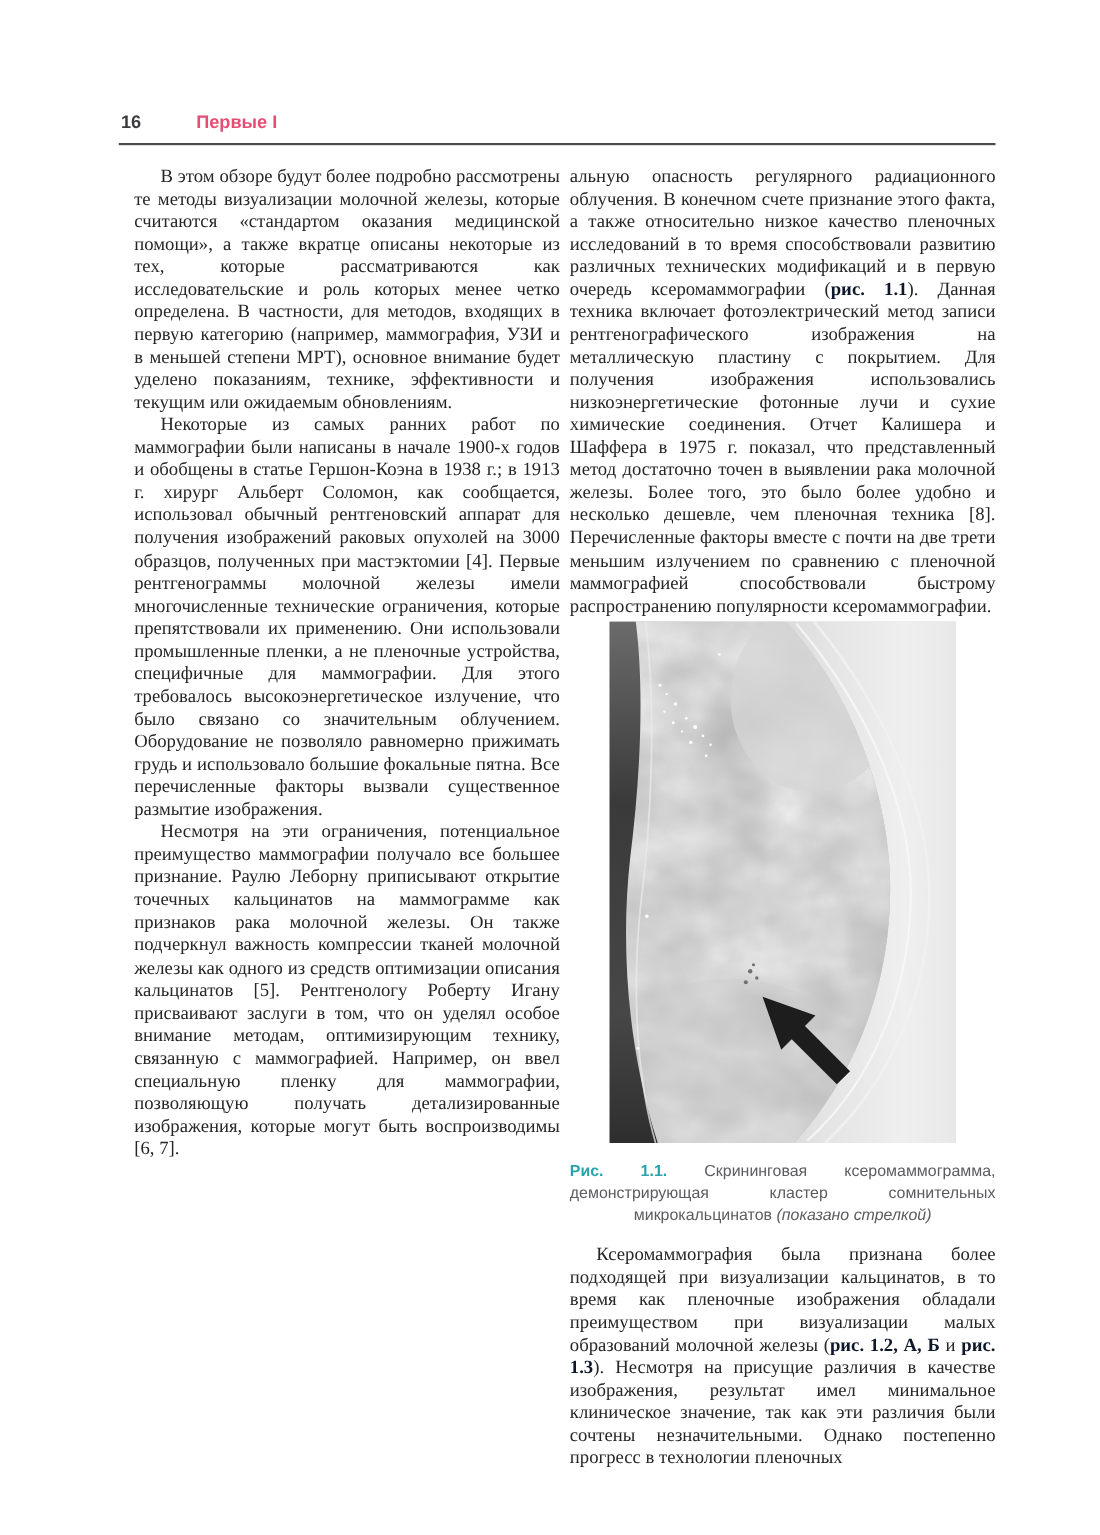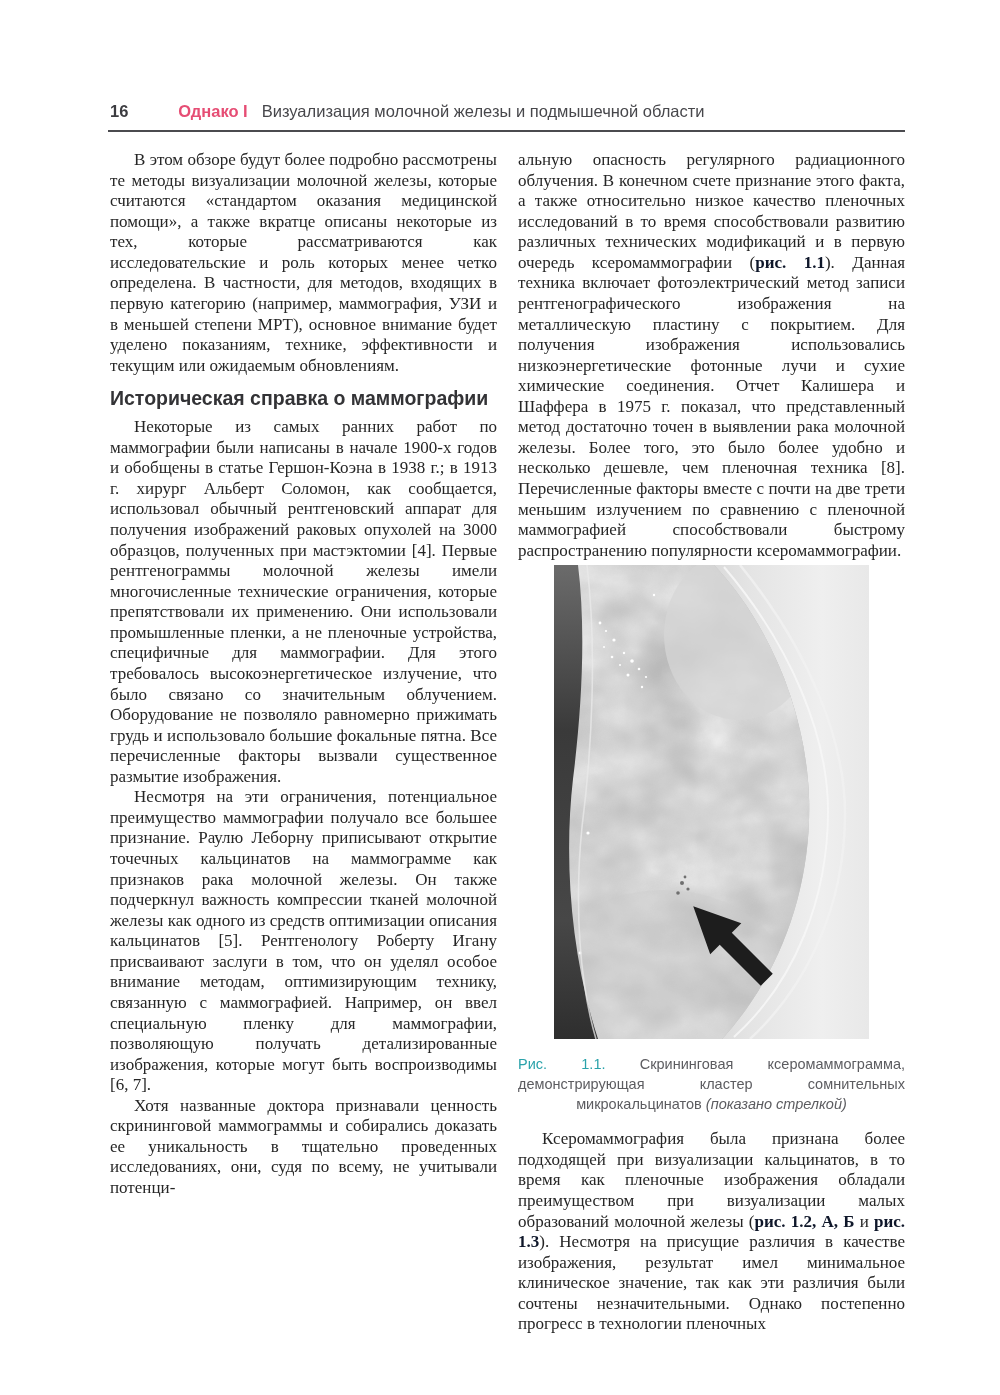--- a/index.html
+++ b/index.html
@@ -28,21 +28,21 @@
     position: absolute;
     top: 130px; left: 108px; right: 95px;
     height: 2px; background: #4b4b4f;
   }
   
   .col {
     position: absolute;
     top: 150px;
     width: 387px;
   }
-  .col-left  { left: 110px; }
+  .col-left  { left: 122px; }
   .col-right { left: 518px; }
   .col p {
     margin: 0;
     font-size: 17px;
     line-height: 1.21;
     text-align: justify;
     text-indent: 24px;
   }
   .col p.noindent { text-indent: 0; }
   
@@ -87,46 +87,43 @@
   .xray { display: inline-block; background: #d9d9d9; }
   .figure-caption {
     margin-top: 11px;
     font-family: "Liberation Sans", sans-serif;
     font-size: 14.5px;
     line-height: 20px;
     color: #5c5c60;
     text-align: justify;
     text-align-last: center;
   }
-  .figure-caption .figlabel { color: #2aa2aa; font-weight: 400; }
+  .figure-caption .figlabel { color: #2aa2aa; font-weight: 700; }
   .figure-caption .caption-italic { font-style: italic; }
   .closing { margin-top: 15px !important; }
 </style>
 </head>
 <body>
 
 <div class="page">
 
   <header class="running-head">
     <span class="page-number">16</span>
-    <span class="part-label">Однако I</span>
-    <span class="running-title">Визуализация молочной железы и подмышечной области</span>
+    <span class="part-label">Первые I</span>
   </header>
   <div class="head-rule"></div>
 
   <div class="col col-left">
     <p>В этом обзоре будут более подробно рассмотрены те методы визуализации молочной железы, которые считаются «стандартом оказания медицинской помощи», а также вкратце описаны некоторые из тех, которые рассматриваются как исследовательские и роль которых менее четко определена. В частности, для методов, входящих в первую категорию (например, маммография, УЗИ и в меньшей степени МРТ), основное внимание будет уделено показаниям, технике, эффективности и текущим или ожидаемым обновлениям.</p>
 
 
 
-    <h3 class="history-heading">Историческая справка о маммографии</h3>
 
     <p>Некоторые из самых ранних работ по маммографии были написаны в начале 1900-х годов и обобщены в статье Гершон-Коэна в 1938 г.; в 1913 г. хирург Альберт Соломон, как сообщается, использовал обычный рентгеновский аппарат для получения изображений раковых опухолей на 3000 образцов, полученных при мастэктомии [4]. Первые рентгенограммы молочной железы имели многочисленные технические ограничения, которые препятствовали их применению. Они использовали промышленные пленки, а не пленочные устройства, специфичные для маммографии. Для этого требовалось высокоэнергетическое излучение, что было связано со значительным облучением. Оборудование не позволяло равномерно прижимать грудь и использовало большие фокальные пятна. Все перечисленные факторы вызвали существенное размытие изображения.</p>
     <p>Несмотря на эти ограничения, потенциальное преимущество маммографии получало все большее признание. Раулю Леборну приписывают открытие точечных кальцинатов на маммограмме как признаков рака молочной железы. Он также подчеркнул важность компрессии тканей молочной железы как одного из средств оптимизации описания кальцинатов [5]. Рентгенологу Роберту Игану присваивают заслуги в том, что он уделял особое внимание методам, оптимизирующим технику, связанную с маммографией. Например, он ввел специальную пленку для маммографии, позволяющую получать детализированные изображения, которые могут быть воспроизводимы [6, 7].</p>
-    <p>Хотя названные доктора признавали ценность скрининговой маммограммы и собирались доказать ее уникальность в тщательно проведенных исследованиях, они, судя по всему, не учитывали потенци-</p>
   </div>
 
   <div class="col col-right">
     <p class="noindent"><span>альную опасность регулярного радиационного облучения. В конечном счете признание этого факта, а также относительно низкое качество пленочных исследований в то время способствовали развитию различных технических модификаций и в первую очередь ксеромаммографии (</span><span class="figref">рис. 1.1</span><span>). Данная техника включает фотоэлектрический метод записи рентгенографического изображения на металлическую пластину с покрытием. Для получения изображения использовались низкоэнергетические фотонные лучи и сухие химические соединения. Отчет Калишера и Шаффера в 1975 г. показал, что представленный метод достаточно точен в выявлении рака молочной железы. Более того, это было более удобно и несколько дешевле, чем пленочная техника [8]. Перечисленные факторы вместе с почти на две трети меньшим излучением по сравнению с пленочной маммографией способствовали быстрому распространению популярности ксеромаммографии.</span></p>
 
     <figure class="xfig">
       <svg class="xray" width="315" height="474" viewBox="0 0 315 474" role="img">
         <defs>
           <linearGradient id="xbg" x1="0" y1="0" x2="1" y2="0">
             <stop offset="0" stop-color="#b5b5b5"></stop>

